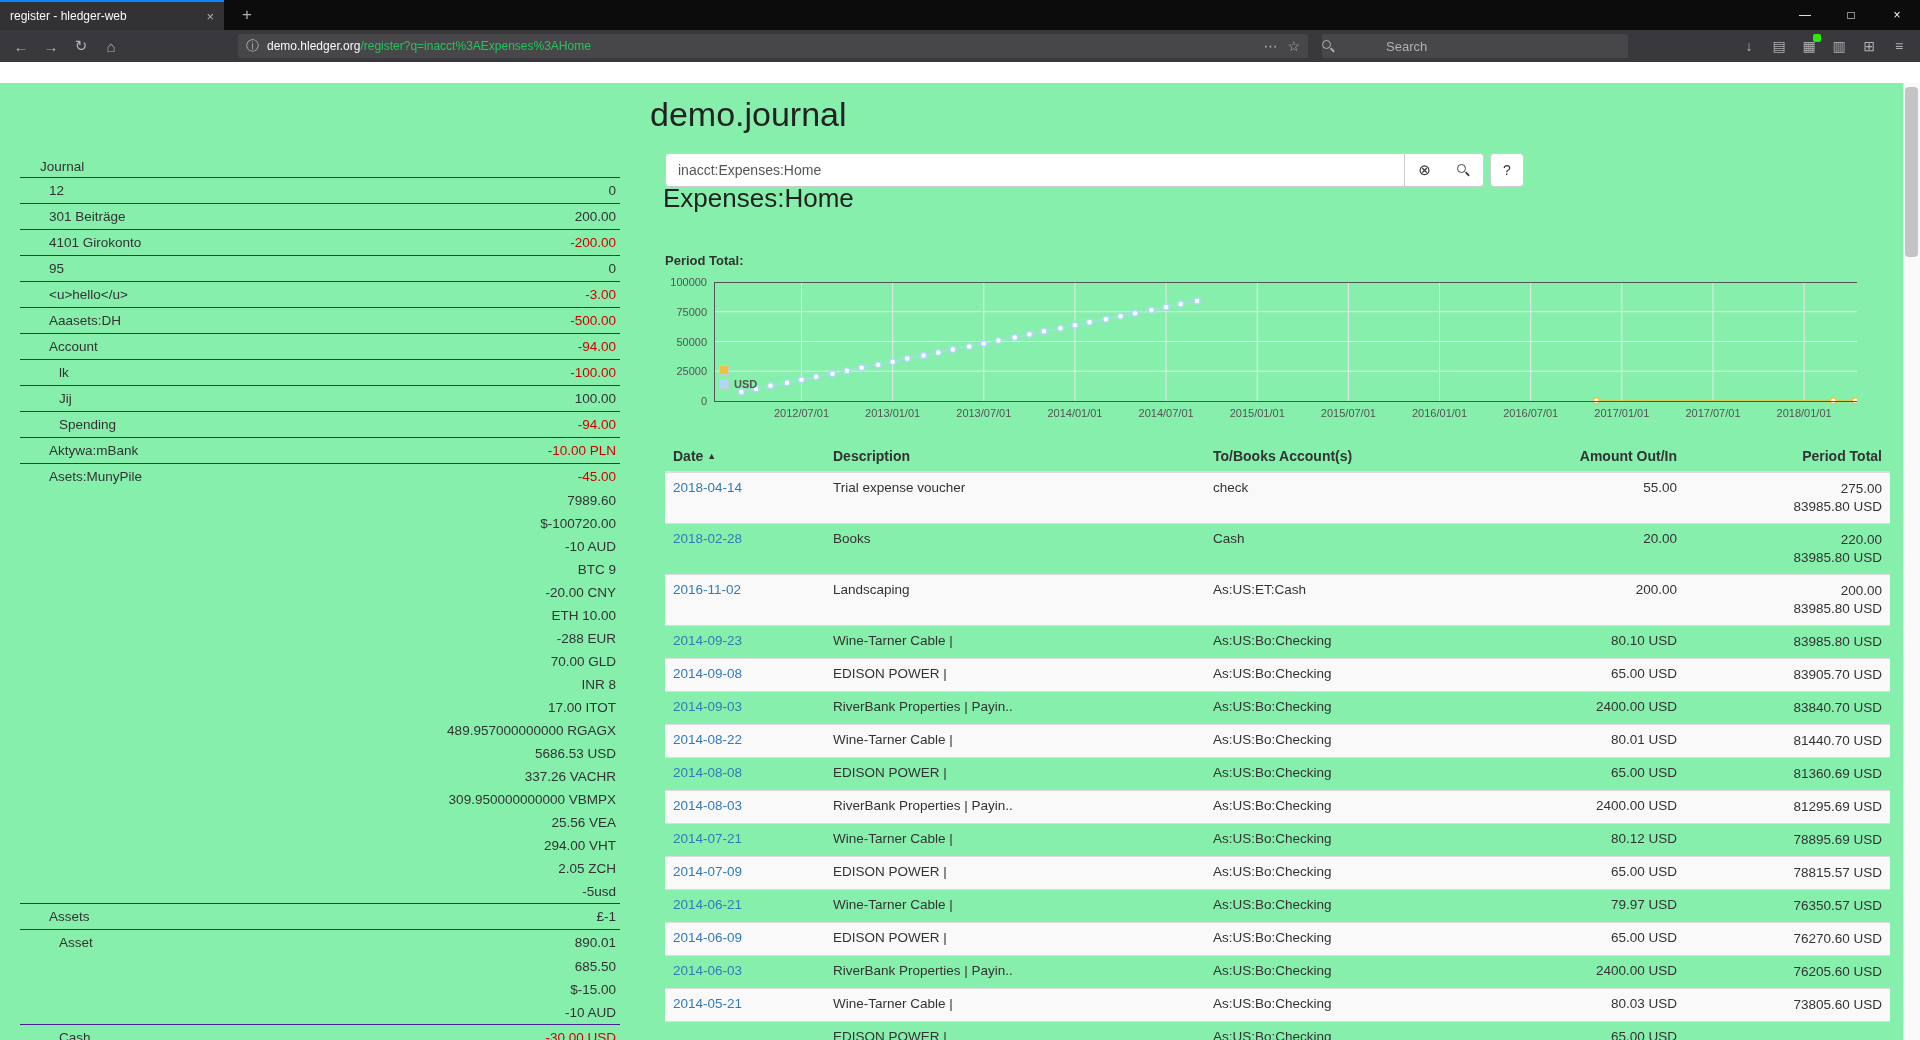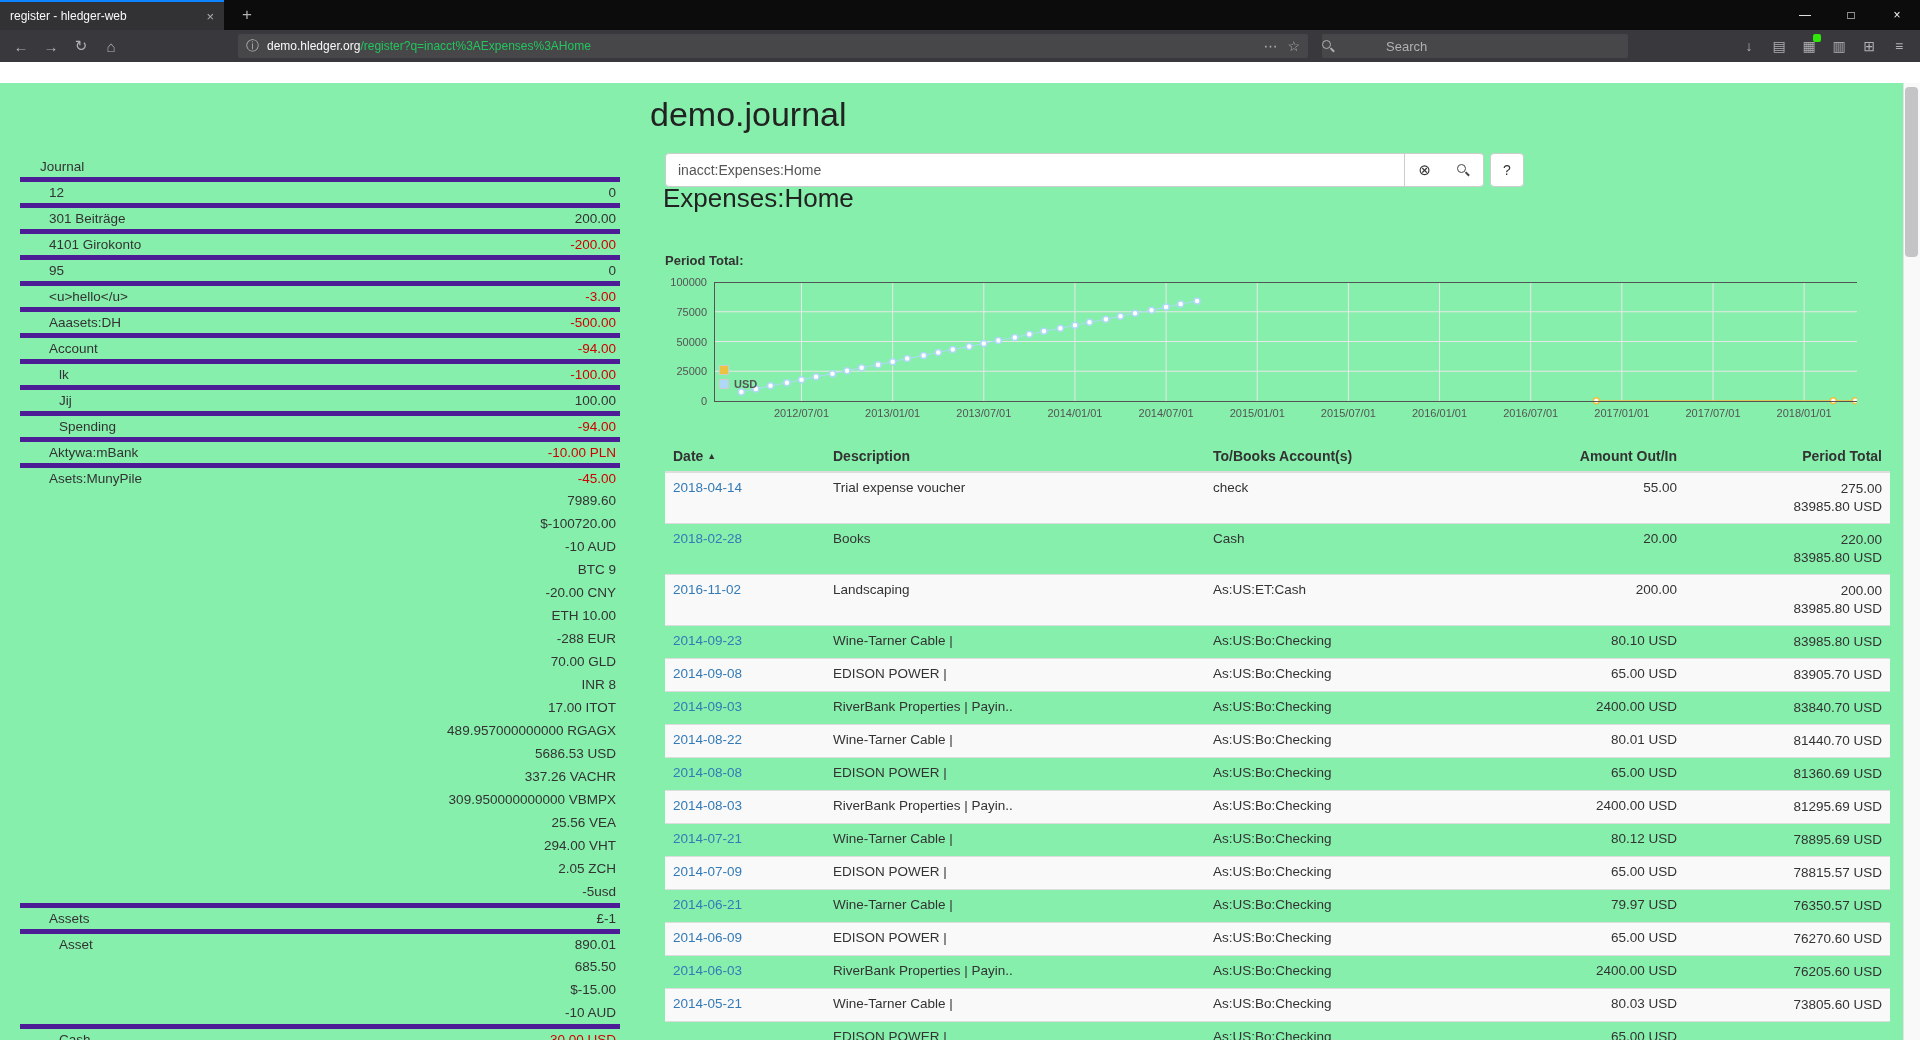--- a/index.html
+++ b/index.html
@@ -58,21 +58,21 @@
   .tb-icon { position:relative; width:30px; height:32px; color:#b1b1b3; font-size:14px;
     display:flex; align-items:center; justify-content:center; cursor:pointer; }
   .badge-dot { position:absolute; top:4px; right:3px; width:8px; height:8px; background:#30e60b; border-radius:2px; }
   
   .page { position:absolute; top:62px; left:0; right:0; bottom:0; background:#86efac; overflow:hidden;margin-top:21px; }
   .page-title { position:absolute; left:650px; top:12px; margin:0; font-size:34px; font-weight:400; color:#222; }
   
   .sidebar { position:absolute; left:20px; top:72px; width:600px; font-size:13.5px; color:#333; }
   .side-heading { height:22px; padding-left:20px; display:flex; align-items:center; cursor:pointer; }
   .side-row { display:flex; align-items:center; }
-  .side-row.named { height:26px; border-top:5px solid #4c1d95; }
+  .side-row.named { height:26px; border-top:1px solid #4c1d95; }
   .named.ind1 { padding-left:29px; }
   .named.ind2 { padding-left:39px; }
   .side-row.amount-only { height:23px; }
   .acct-name { color:#333; cursor:pointer; }
   .amt { margin-left:auto; padding-right:4px; text-align:right; }
   .neg { color:var(--neg); }
   
   .query-input {
     position:absolute; left:665px; top:70px; width:740px; height:34px; border:1px solid #ccc;
     border-radius:4px 0 0 4px; padding:6px 12px; font-size:14px; color:#555;

